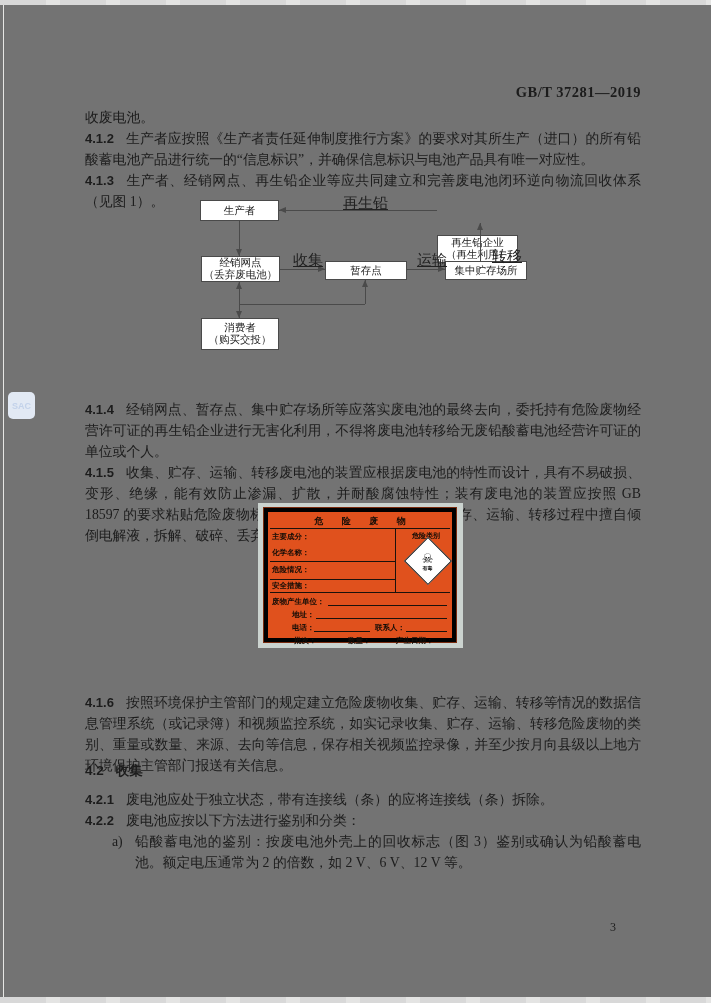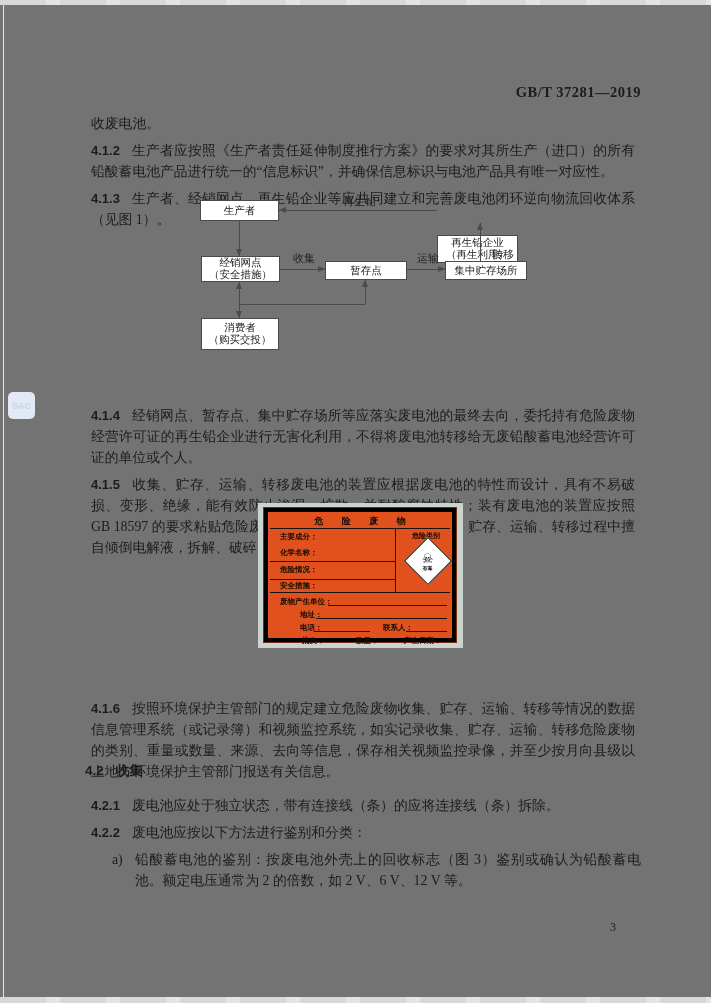--- a/index.html
+++ b/index.html
@@ -15,21 +15,21 @@
   .edge-top { top:0; height:5px; }
   .edge-bottom { bottom:0; height:6px; }
   .edge-left { position:absolute; left:3px; top:5px; bottom:6px; width:1px; background:#e6e6e4; }
 
   .std-code {
     position:absolute; top:84px; right:70px;
     font-size:14.5px; font-weight:bold; letter-spacing:.5px;
   }
 
   .block { position:absolute; left:85px; width:556px; font-size:13.8px; line-height:21px; }
-  .para { margin:6px; text-align:justify; }
+  .para { margin:0; text-align:justify; }
   .cnum {
     font-weight:bold; font-family:"Liberation Sans","DejaVu Sans",sans-serif;
     font-size:13px; margin-right:12px;
   }
   .caption { position:absolute; left:85px; width:556px; text-align:center; font-weight:bold; font-size:13.5px; }
   .caption .cap-label { margin-right:14px; }
   .heading {
     position:absolute; left:85px; font-weight:bold; font-size:13.5px;
     font-family:"Liberation Sans","DejaVu Sans",sans-serif;
   }
@@ -54,33 +54,33 @@
     display:flex; flex-direction:column; align-items:center; justify-content:center;
     font-size:10.5px; line-height:12px; color:#222; text-align:center;
   }
   .fline { position:absolute; background:#4a4a4a; }
   .fline.h { height:1px; } .fline.v { width:1px; }
   .arr { position:absolute; width:0; height:0; }
   .arr.a-left  { border-top:3.5px solid transparent; border-bottom:3.5px solid transparent; border-right:7px solid #4a4a4a; }
   .arr.a-right { border-top:3.5px solid transparent; border-bottom:3.5px solid transparent; border-left:7px solid #4a4a4a; }
   .arr.a-up    { border-left:3.5px solid transparent; border-right:3.5px solid transparent; border-bottom:7px solid #4a4a4a; }
   .arr.a-down  { border-left:3.5px solid transparent; border-right:3.5px solid transparent; border-top:7px solid #4a4a4a; }
-  .flabel { position:absolute; font-size:11px; color:#222; white-space:nowrap; }
+  .flabel { position:absolute; font-size:15px; color:#222; white-space:nowrap;text-decoration:underline; }
 
   
   .photo { position:absolute; left:258px; top:503px; width:205px; height:145px; background:#cbd3cf; }
   .hlabel {
     position:absolute; left:6px; top:5px; width:192px; height:134px; box-sizing:border-box;
     background:#e0511d; border:4px solid #000000; outline:1px solid #7a2c10;
     font-family:"Liberation Sans","DejaVu Sans",sans-serif; color:#140d07;
   }
   .h-title { position:absolute; top:3px; left:0; right:0; text-align:center;
              font-size:9px; font-weight:bold; letter-spacing:8px; text-indent:8px; }
   .hl { position:absolute; background:#1a120c; }
-  .hfield { position:absolute; font-size:7.5px; font-weight:bold; white-space:nowrap;margin-left:8px; }
+  .hfield { position:absolute; font-size:7.5px; font-weight:bold; white-space:nowrap; }
   .hunder { position:absolute; height:1px; background:#1a120c; }
   .hcat { position:absolute; left:128px; top:19px; width:60px; text-align:center;
           font-size:7px; font-weight:bold; }
   .diamond {
     position:absolute; left:143px; top:32px; width:32px; height:32px;
     background:#fff; border:1px solid #151515; transform:rotate(45deg);
     display:flex; align-items:center; justify-content:center;
   }
   .diamond-inner { transform:rotate(-45deg); display:flex; flex-direction:column;
                    align-items:center; line-height:1; }
@@ -111,21 +111,21 @@
   <div class="fig1">
     <div class="fnode" style="left:3px; top:7px; width:79px; height:21px;">
       <span>生产者</span>
     </div>
     <div class="fnode" style="left:240px; top:2px; width:81px; height:28px;margin-top:40px;">
       <span>再生铅企业</span>
       <span>（再生利用）</span>
     </div>
     <div class="fnode" style="left:4px; top:63px; width:79px; height:26px;">
       <span>经销网点</span>
-      <span>（安全措施）</span>
+      <span>（丢弃废电池）</span>
     </div>
     <div class="fnode" style="left:128px; top:68px; width:82px; height:19px;">
       <span>暂存点</span>
     </div>
     <div class="fnode" style="left:248px; top:68px; width:82px; height:19px;">
       <span>集中贮存场所</span>
     </div>
     <div class="fnode" style="left:4px; top:125px; width:78px; height:32px;">
       <span>消费者</span>
       <span>（购买交投）</span>

